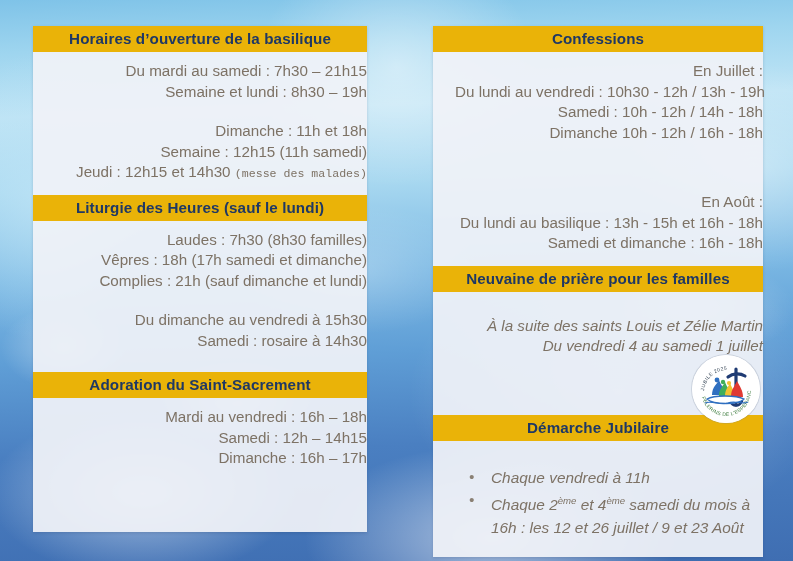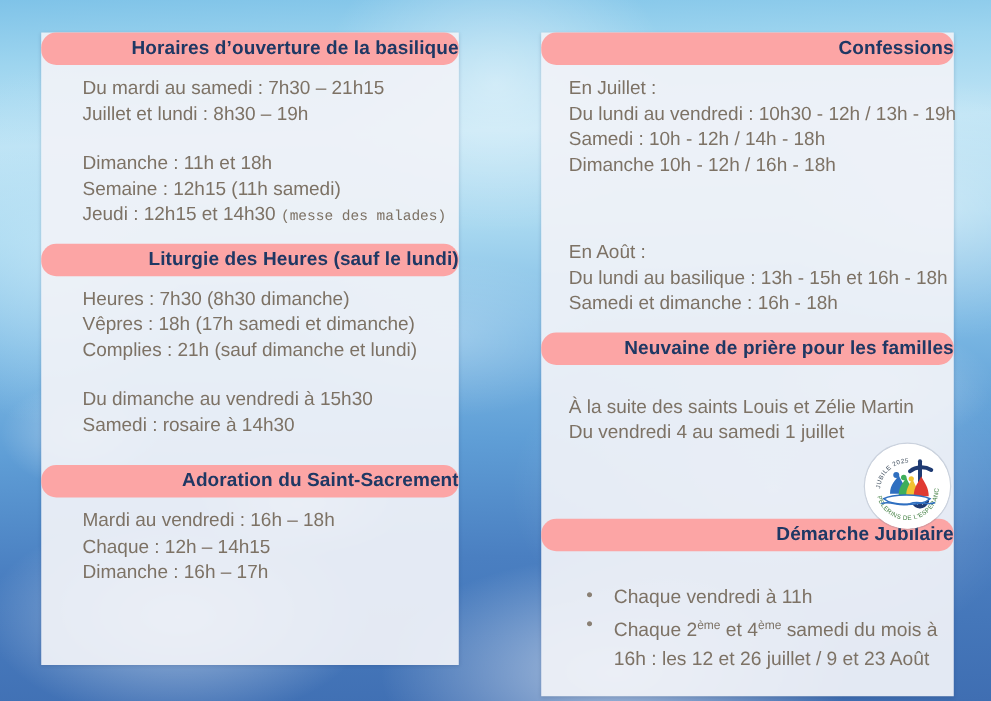--- a/index.html
+++ b/index.html
@@ -52,39 +52,39 @@
   
   .panel {
     position: absolute;
     background: rgba(240,242,248,0.93);
     box-shadow: 0 1px 3px rgba(20,40,80,0.18);
   }
   #panel-left  { left: 33px;  top: 26px; width: 334px; height: 506px; }
   #panel-right { left: 433px; top: 26px; width: 330px; height: 531px; }
 
   .bar {
-    background: #fca5a5;
+    background: #eab308;
     color: #1f3864;
     font-weight: bold;
     font-size: 15.2px;
-    text-align: right;
+    text-align: center;
     line-height: 26px;
     height: 26px;
     letter-spacing: 0.1px;
     white-space: nowrap;
     overflow: hidden;
-    border-radius: 12px;
   }
 
   .body-block {
     color: #7d7265;
     font-size: 15.2px;
     line-height: 20.5px;
     padding: 9px 0 10px 33px;
     white-space: nowrap;
+    text-align: right;
   }
   .body-block .line { display: block; }
   .body-block .small { font-size: 11.6px; font-family: Liberation Mono, monospace; }
 
   .gap { height: 11px; }
 
   
   #panel-right .body-block { padding-left: 22px; }
 
   .bullet-list {
@@ -92,20 +92,21 @@
     font-size: 15.4px;
     line-height: 22.5px;
     list-style: none;
     padding: 26px 10px 0 34px;
   }
   .bullet-list li {
     position: relative;
     padding-left: 24px;
     margin-bottom: 1px;
     white-space: normal;
+    font-style: italic;
   }
   .bullet-list li::before {
     content: "\2022";
     position: absolute;
     left: 2px;
     top: -1px;
     font-size: 15px;
     color: #8a8074;
   }
   .bullet-list sup { font-size: 9.6px; vertical-align: super; margin-top: 29px; }
@@ -127,47 +128,47 @@
 </head>
 <body>
 
 <div id="sky"></div>
 
 <div class="panel" id="panel-left">
 
   <div class="bar">Horaires d’ouverture de la basilique</div>
   <div class="body-block">
     <span class="line">Du mardi au samedi : 7h30 – 21h15</span>
-    <span class="line">Juillet et lundi : 8h30 – 19h</span>
+    <span class="line">Semaine et lundi : 8h30 – 19h</span>
   </div>
 
   <div class="body-block">
     <span class="line">Dimanche : 11h et 18h</span>
     <span class="line">Semaine : 12h15 (11h samedi)</span>
     <span class="line"><span>Jeudi : 12h15 et 14h30 </span><span class="small">(messe des malades)</span></span>
   </div>
 
   <div class="bar">Liturgie des Heures (sauf le lundi)</div>
   <div class="body-block">
-    <span class="line">Heures : 7h30 (8h30 dimanche)</span>
+    <span class="line">Laudes : 7h30 (8h30 familles)</span>
     <span class="line">Vêpres : 18h (17h samedi et dimanche)</span>
     <span class="line">Complies : 21h (sauf dimanche et lundi)</span>
   </div>
 
   <div class="body-block">
     <span class="line">Du dimanche au vendredi à 15h30</span>
     <span class="line">Samedi : rosaire à 14h30</span>
   </div>
 
   <div class="gap"></div>
 
   <div class="bar">Adoration du Saint-Sacrement</div>
   <div class="body-block">
     <span class="line">Mardi au vendredi : 16h – 18h</span>
-    <span class="line">Chaque : 12h – 14h15</span>
+    <span class="line">Samedi : 12h – 14h15</span>
     <span class="line">Dimanche : 16h – 17h</span>
   </div>
 
 </div>
 
 <div class="panel" id="panel-right">
 
   <div class="bar">Confessions</div>
   <div class="body-block">
     <span class="line">En Juillet :</span>
@@ -176,21 +177,21 @@
     <span class="line">Dimanche 10h - 12h / 16h - 18h</span>
   </div>
   <div class="gap"></div>
   <div class="body-block" style="padding-top:0;padding-bottom:12px;margin-top:28px;">
     <span class="line">En Août :</span>
     <span class="line">Du lundi au basilique : 13h - 15h et 16h - 18h</span>
     <span class="line">Samedi et dimanche : 16h - 18h</span>
   </div>
 
   <div class="bar">Neuvaine de prière pour les familles</div>
-  <div class="body-block" style="padding-top:24px;padding-bottom:16px;">
+  <div class="body-block" style="padding-top:24px;padding-bottom:16px;font-style:italic;">
     <span class="line">À la suite des saints Louis et Zélie Martin</span>
     <span class="line">Du vendredi 4 au samedi 1 juillet</span>
   </div>
 
   <div class="gap" style="height:42px;"></div>
 
   <div class="bar">Démarche Jubilaire</div>
 
   <ul class="bullet-list">
     <li>

